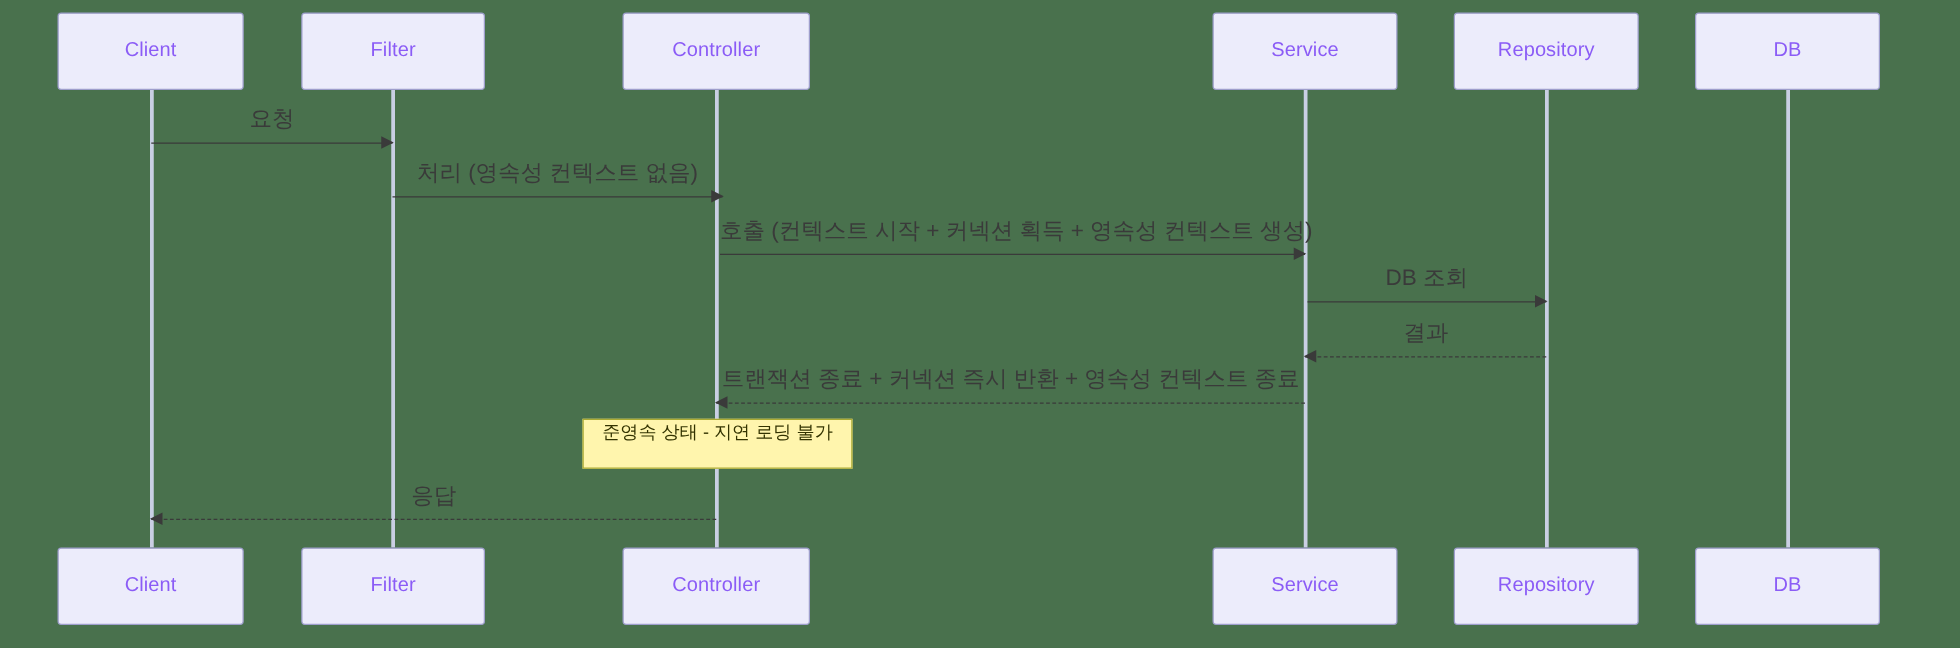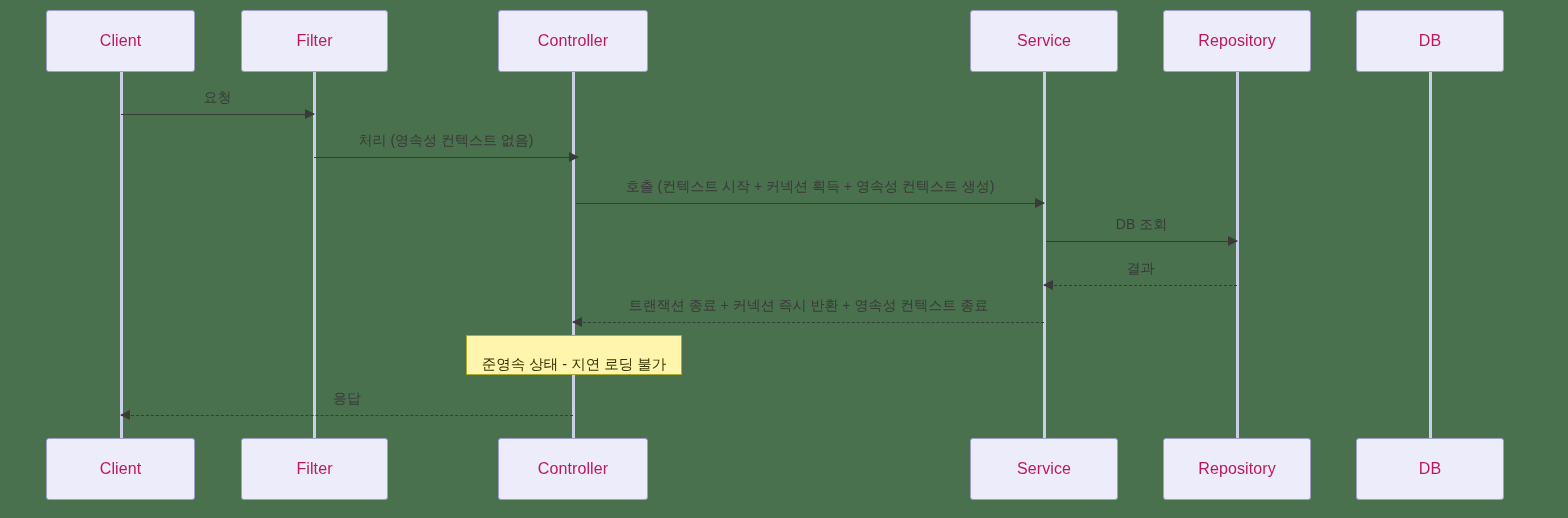--- a/index.html
+++ b/index.html
@@ -21,21 +21,21 @@
   
   .actor-box {
     position: absolute;
     box-sizing: border-box;
     background: #ececfb;
     border: 1px solid #9e9ecc;
     border-radius: 3px;
     display: flex;
     align-items: center;
     justify-content: center;
-    color: #be185d;
+    color: #8b5cf6;
     font-size: 16px;
     font-family: "Liberation Sans", "DejaVu Sans", sans-serif;
     letter-spacing: 0.1px;
     z-index: 4;
   }
   
   .lifeline {
     position: absolute;
     width: 3px;
     background: #c9cfe4;
@@ -74,32 +74,32 @@
     left: -1px;
     border-right: 10px solid #3a3a3a;
   }
   .msg .label {
     position: absolute;
     bottom: 7px;
     left: 0;
     width: 100%;
     text-align: center;
     color: #3a3a3a;
-    font-size: 14px;
+    font-size: 18px;
     font-family: "Liberation Sans", "DejaVu Sans", sans-serif;
     white-space: nowrap;
   }
   
   .note-box {
     position: absolute;
     box-sizing: border-box;
     background: #fff5ad;
     border: 1.4px solid #aaaa33;
     display: flex;
-    align-items: flex-end;
+    align-items: flex-start;
     justify-content: center;
     color: #333300;
     font-size: 14.5px;
     font-family: "Liberation Sans", "DejaVu Sans", sans-serif;
     z-index: 5;
     white-space: nowrap;
   }
 </style>
 </head>
 <body>

